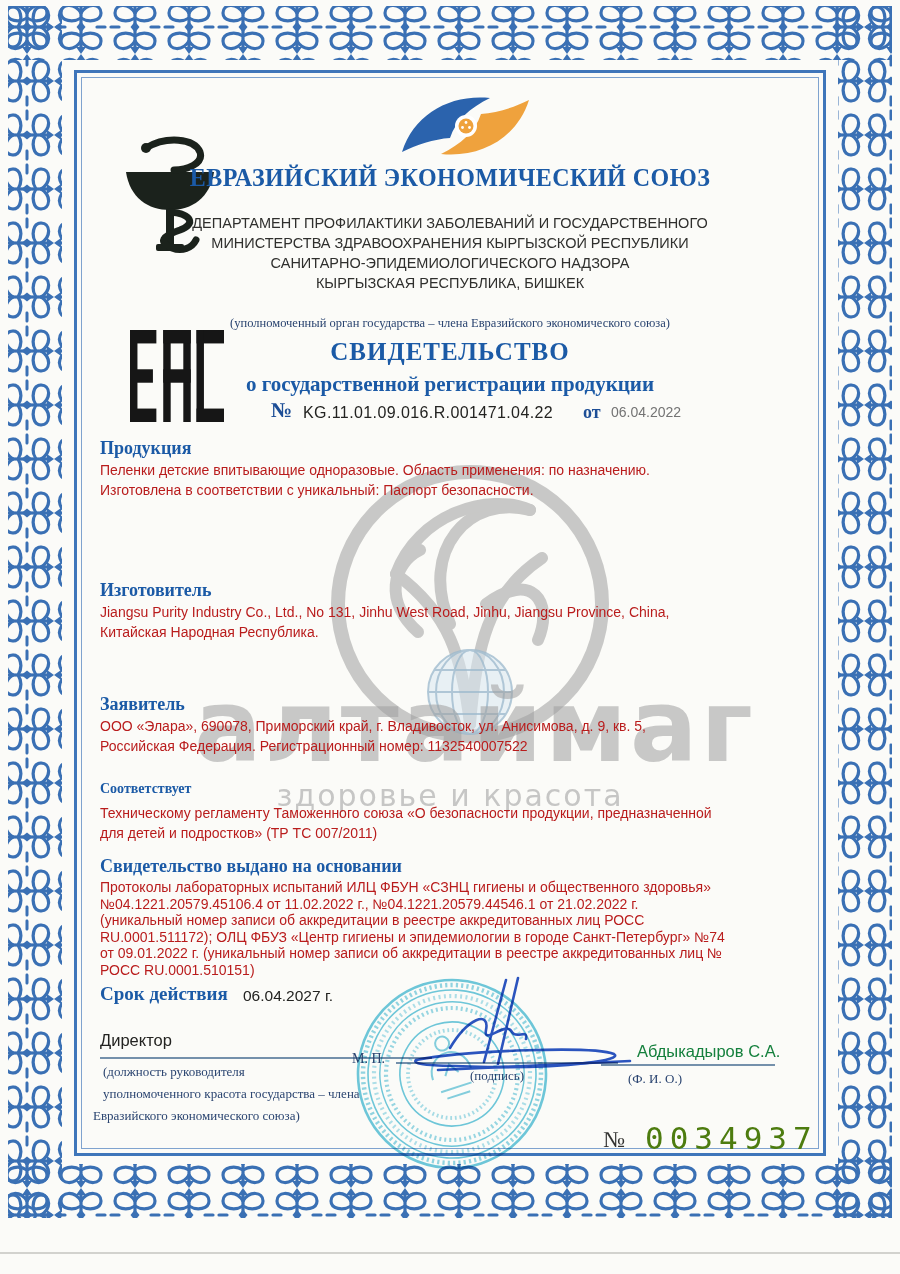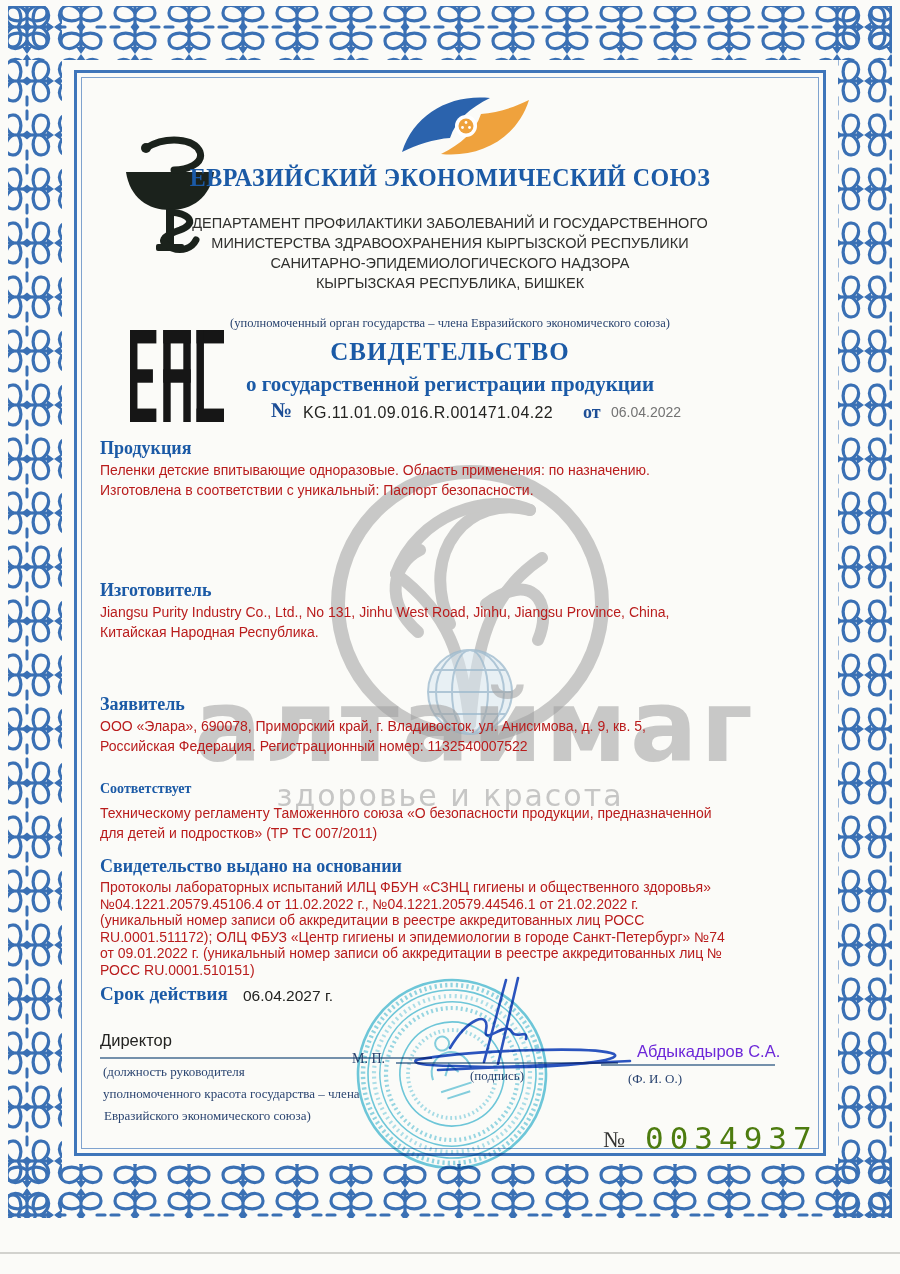--- a/index.html
+++ b/index.html
@@ -176,27 +176,27 @@
     <div class="body-line">РОСС RU.0001.510151)</div>
   </div>
 
   <div class="abs blue-head" style="left:100px;top:983px;font-size:19px;">Срок действия</div>
   <div class="abs" style="left:243px;top:987px;font-size:15.5px;color:#232321;">06.04.2027 г.</div>
 
   <div class="abs" style="left:100px;top:1031px;font-size:16.5px;color:#232321;">Директор</div>
   <div class="abs rule" style="left:100px;top:1057px;width:332px;"></div>
   <div class="abs note-navy" style="left:103px;top:1064px;font-size:13px;text-align:center;">(должность руководителя</div>
   <div class="abs note-navy" style="left:103px;top:1086px;font-size:13px;">уполномоченного красота государства – члена</div>
-  <div class="abs note-navy" style="left:104px;top:1108px;font-size:13px;">Евразийского экономического союза)</div>
+  <div class="abs note-navy" style="left:93px;top:1108px;font-size:13px;">Евразийского экономического союза)</div>
 
   <div class="abs note-navy" style="left:352px;top:1051px;font-size:14px;">М. П.</div>
   <div class="abs rule" style="left:396px;top:1062px;width:222px;"></div>
   <div class="abs note-navy" style="left:470px;top:1068px;font-size:13px;">(подпись)</div>
 
-  <div class="abs" style="left:637px;top:1042px;font-size:16.5px;color:#6d28d9;">Абдыкадыров С.А.</div>
+  <div class="abs" style="left:637px;top:1042px;font-size:16.5px;color:#15803d;">Абдыкадыров С.А.</div>
   <div class="abs rule" style="left:601px;top:1064px;width:174px;"></div>
   <div class="abs note-navy" style="left:628px;top:1071px;font-size:13px;">(Ф. И. О.)</div>
 
   <svg class="abs stamp-wrap" style="left:354px;top:976px;" width="196" height="196" viewBox="0 0 196 196">
     <g stroke="#63c5dc" fill="none" transform="rotate(-18 98 98)">
       <circle cx="98" cy="98" r="94" stroke-width="2.6"></circle>
       <circle cx="98" cy="98" r="84" stroke-width="1.6"></circle>
       <circle cx="98" cy="98" r="89" stroke-width="4.5" stroke-dasharray="2.2 3.1" opacity=".75"></circle>
       <circle cx="98" cy="98" r="72" stroke-width="1.4"></circle>
       <circle cx="98" cy="98" r="66" stroke-width="4.2" stroke-dasharray="2 3" opacity=".7"></circle>

